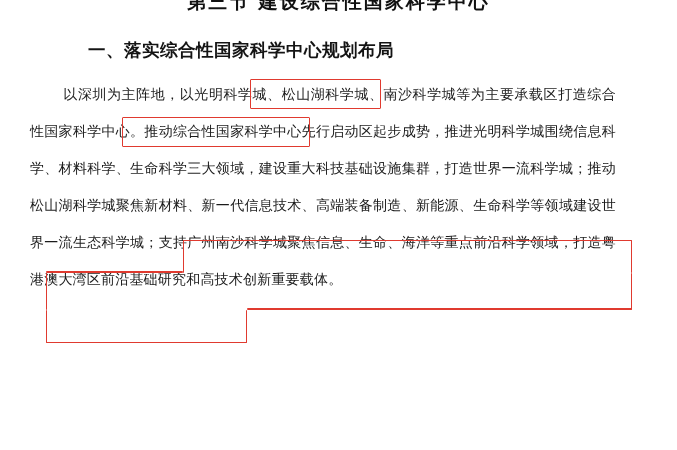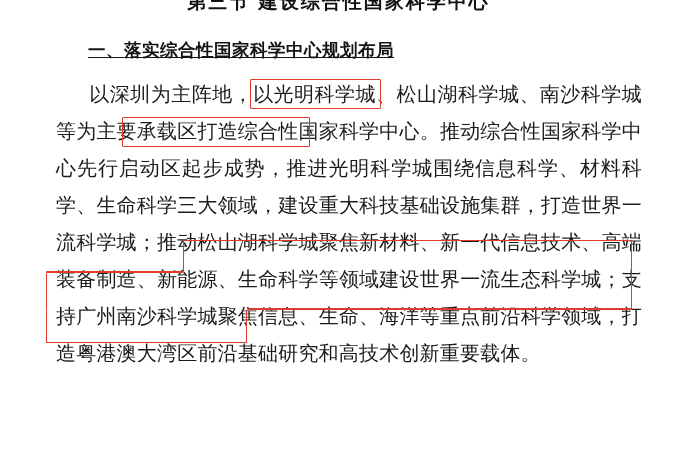--- a/index.html
+++ b/index.html
@@ -39,28 +39,27 @@
   }
   .section-title {
     position: absolute;
     top: 38px;
     left: 88px;
     font-size: 17.5px;
     font-weight: bold;
     letter-spacing: 0.5px;
     color: #141414;
     white-space: nowrap;
-    text-decoration: underline;
   }
   .body-text {
     position: absolute;
     top: 76px;
-    left: 56px;
+    left: 30px;
     width: 586px;
-    font-size: 20px;
+    font-size: 14px;
     line-height: 37px;
     text-align: justify;
     text-justify: inter-ideograph;
     letter-spacing: 0.2px;
     color: #1b1b1b;
   }
   .indent {
     display: inline-block;
     width: 33px;
   }

